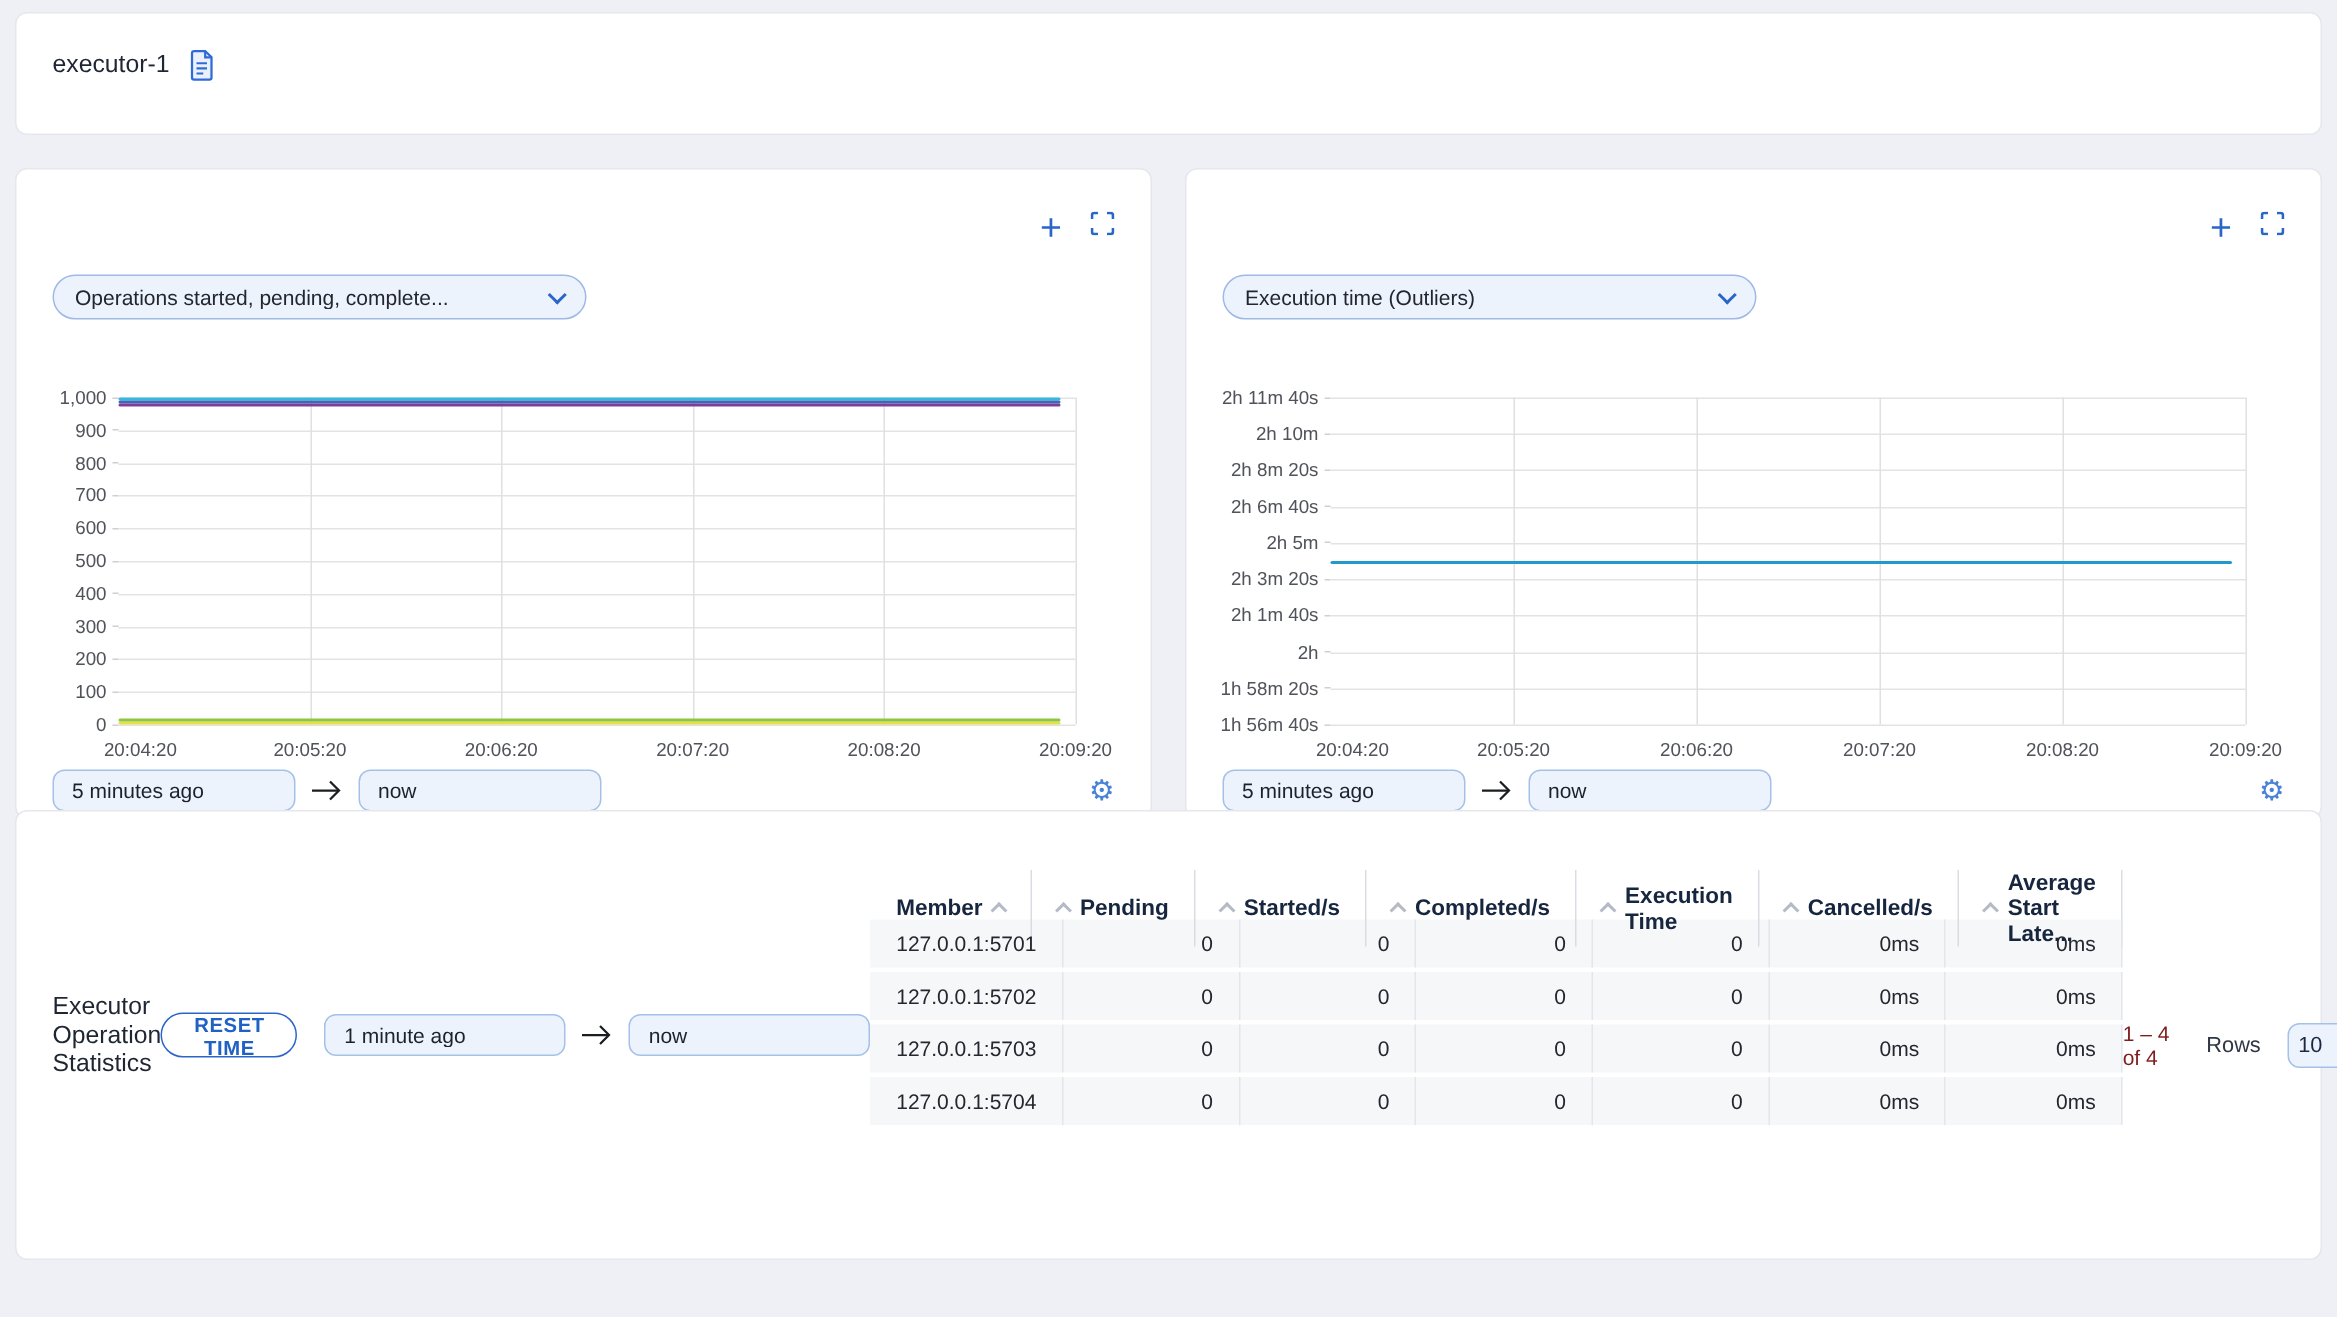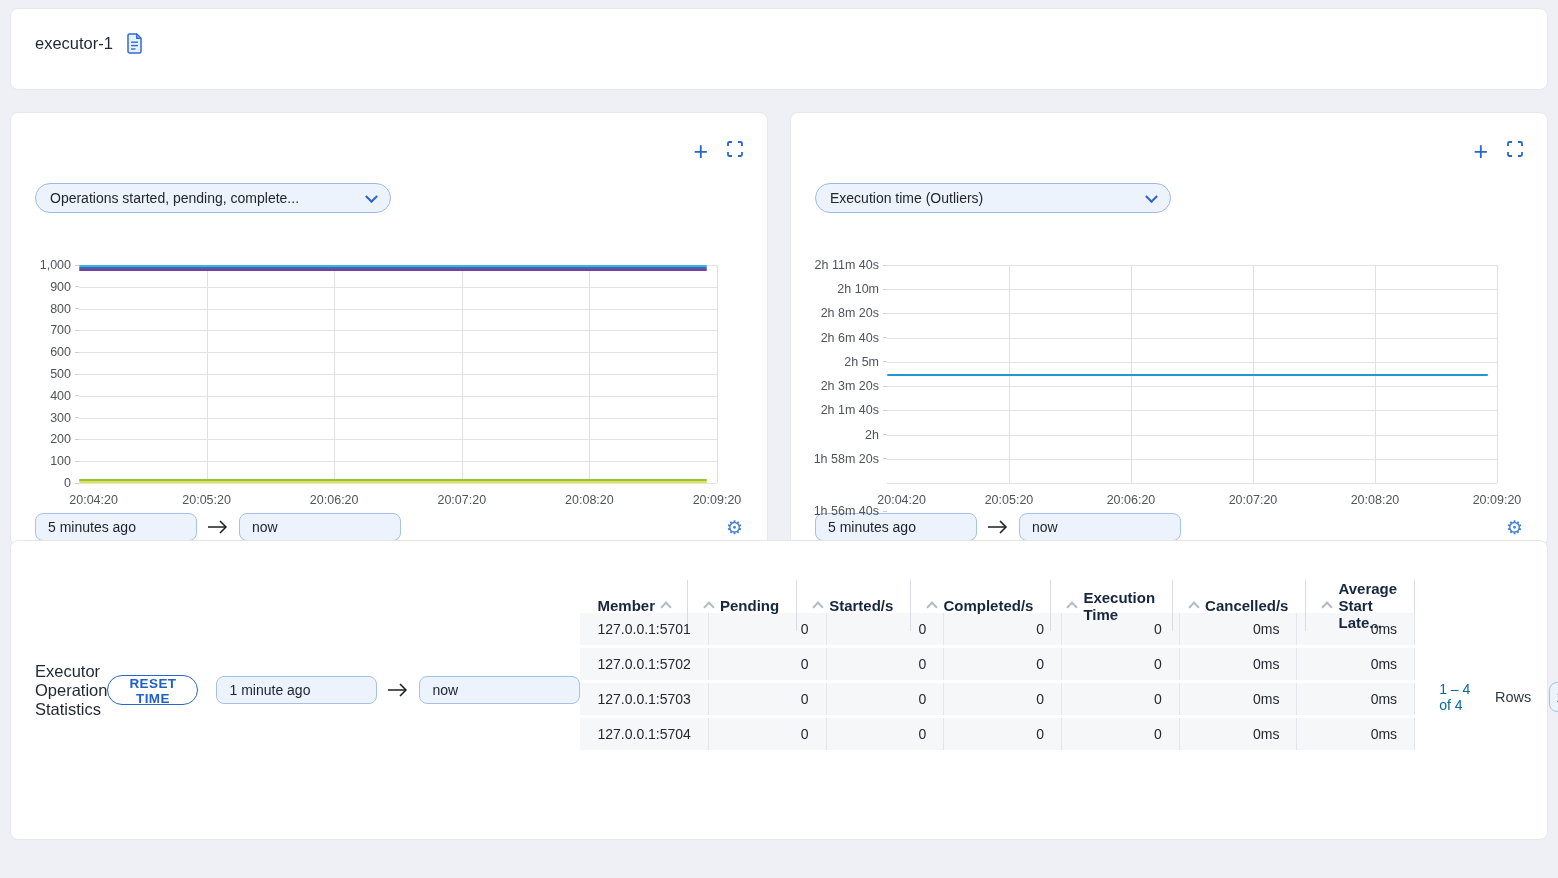--- a/index.html
+++ b/index.html
@@ -84,21 +84,21 @@
   .t-head { height: 30px; align-items: center; }
   .th { display: flex; align-items: center; height: 100%; border-right: 1px solid #d9dde3; padding: 0 17px; gap: 7px; font-size: 15px; font-weight: bold; color: #17263f; }
   .th.num { justify-content: flex-end; }
   .sort-caret { display: inline-block; width: 8px; height: 8px; border-left: 2px solid #b4bbc6; border-top: 2px solid #b4bbc6; transform: rotate(45deg); margin-top: 3px; flex: 0 0 auto; }
   .t-body { margin-top: 3px; }
   .tr { height: 32px; background: #f6f7f9; margin-bottom: 3px; align-items: center; }
   .td { display: flex; align-items: center; height: 100%; border-right: 1px solid #e3e6ea; padding: 0 17px; font-size: 14px; color: #23272f; }
   .td.num { justify-content: flex-end; }
   
   .t-foot { margin-top: 13px; display: flex; align-items: center; justify-content: center; gap: 18px; }
-  .range-text { font-size: 14px; color: #0369a1; margin-left: 24px; }
+  .range-text { font-size: 14px; color: #7f1d1d; }
   .rows-label { font-size: 14.5px; color: #2f3744; }
   .rows-select {
     width: 88px; height: 30px; background: #edf3fc; border: 1px solid #a6c1e8;
     border-radius: 8px; display: flex; align-items: center; justify-content: space-between;
     padding: 0 6px; cursor: pointer;
   }
   .rows-select span { font-size: 14.5px; color: #1d2742; }
 </style>
 </head>
 <body>
@@ -277,21 +277,21 @@
           <i class="tickdash"></i>
         </div>
         <div class="ytick" style="top: 77.7778%;">
           <span>2h</span>
           <i class="tickdash"></i>
         </div>
         <div class="ytick" style="top: 88.8889%;">
           <span>1h 58m 20s</span>
           <i class="tickdash"></i>
         </div>
-        <div class="ytick" style="top: 100%; margin-top: 28px;">
+        <div class="ytick" style="top: 100%;">
           <span>1h 56m 40s</span>
           <i class="tickdash"></i>
         </div>
       </div>
     <div class="plot-col">
       <div class="plot">
           <div class="hgrid" style="top: 0%;"></div>
           <div class="hgrid" style="top: 11.1111%;"></div>
           <div class="hgrid" style="top: 22.2222%;"></div>
           <div class="hgrid" style="top: 33.3333%;"></div>

